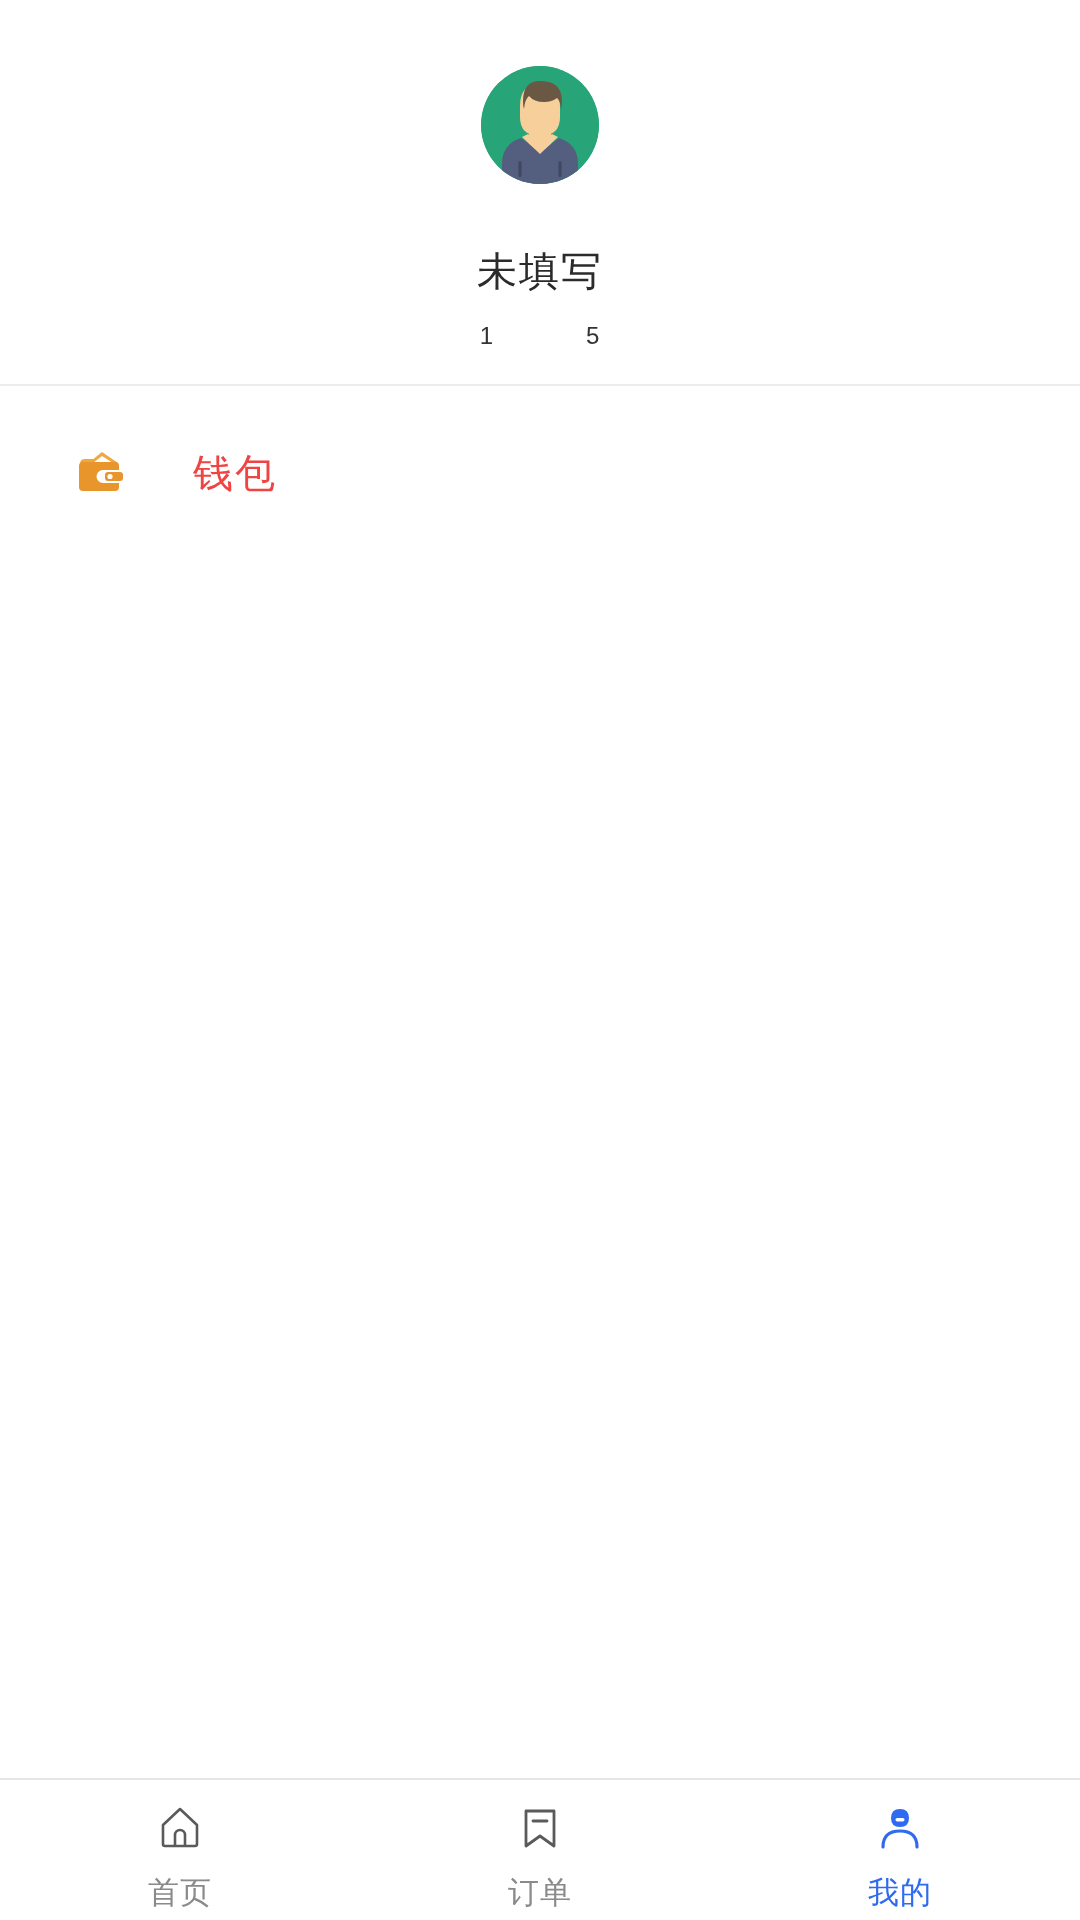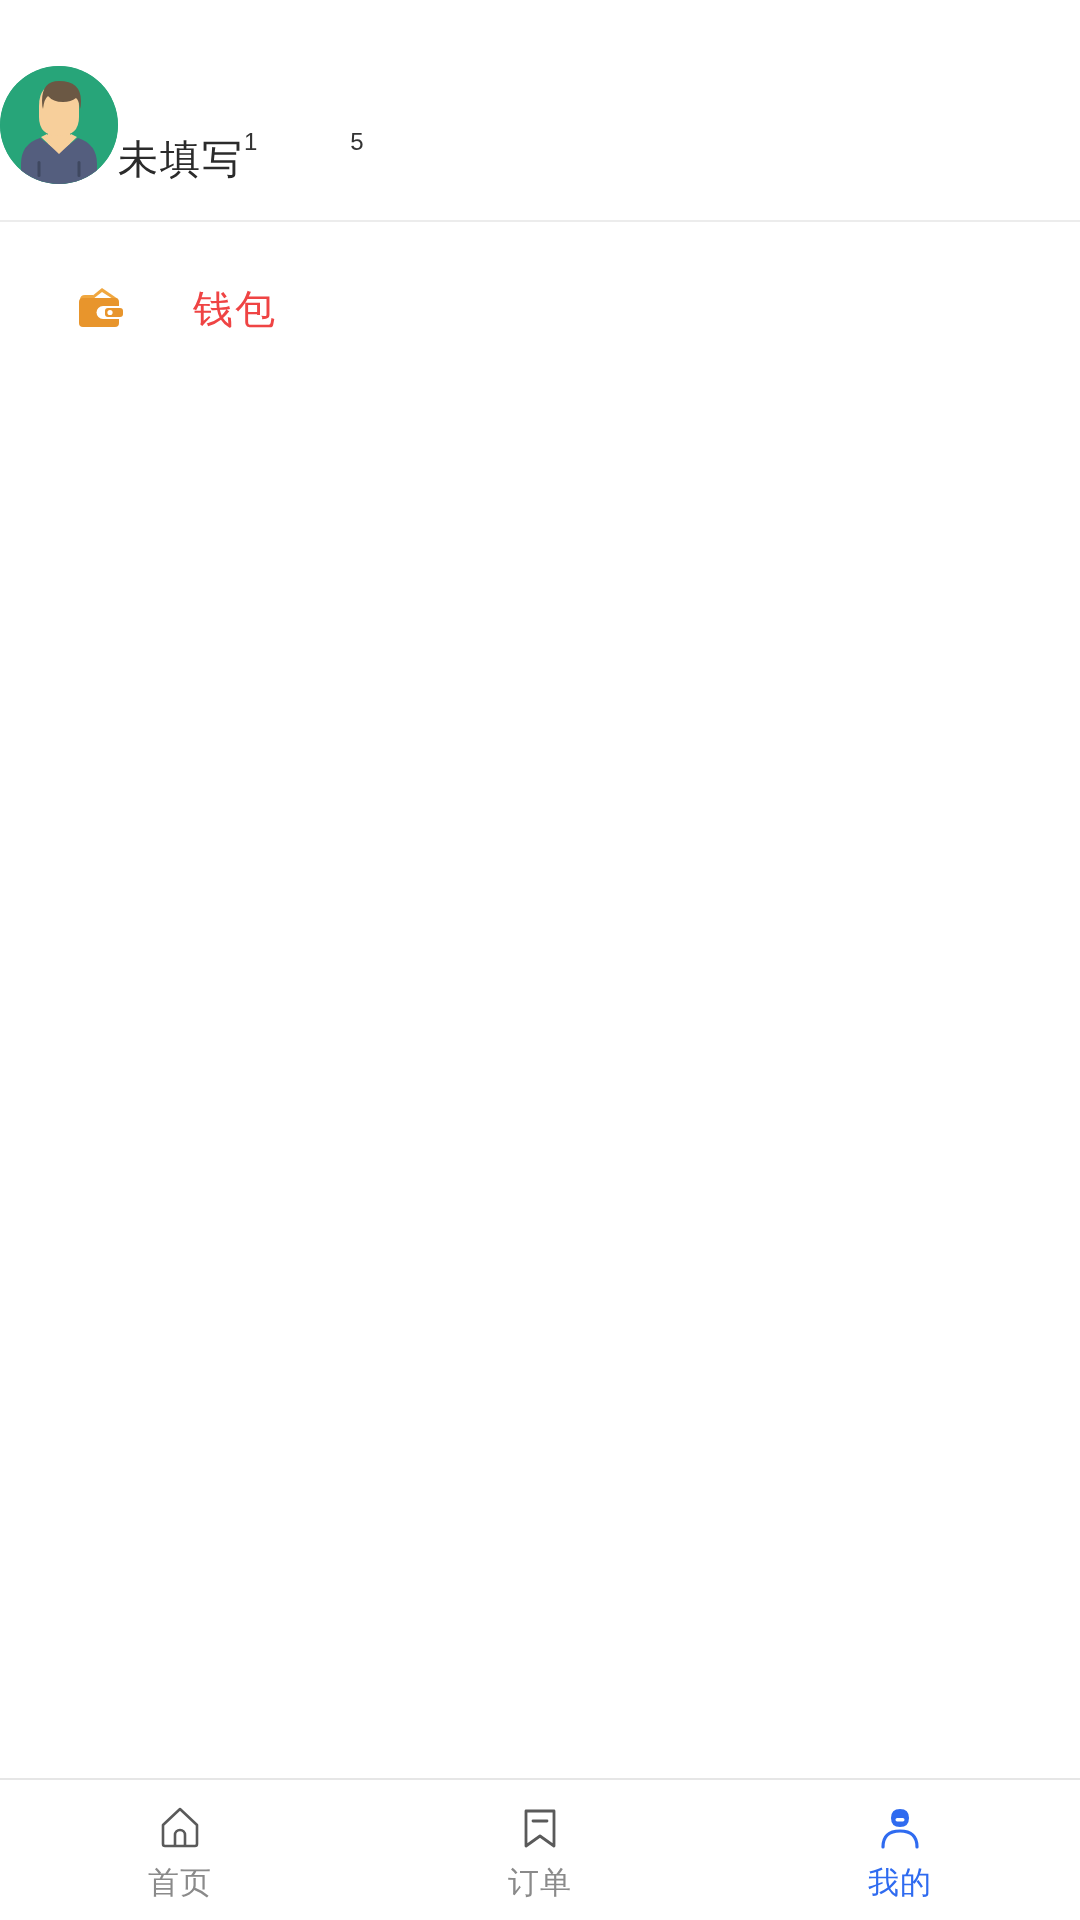--- a/index.html
+++ b/index.html
@@ -15,21 +15,21 @@
     background:#ffffff;
     overflow:hidden;
     display:flex;
     flex-direction:column;
   }
 
   
   .profile-header {
     padding-top:66px;
     display:flex;
-    flex-direction:row;
+    flex-direction:column;
     align-items:center;
     border-bottom:2px solid #ececec;
     padding-bottom:36px;
   }
   .avatar {
     width:118px; height:118px;
     border-radius:50%;
     position:relative;
     overflow:hidden;
     background:#27a579;
@@ -101,21 +101,21 @@
     padding-top:22px;
   }
   .tab-icon {
     width:52px; height:52px;
     display:flex;
     align-items:center;
     justify-content:center;
   }
   .tab-icon svg { display:block; }
   .tab-label {
-    margin-top:13px;
+    margin-top:23px;
     font-size:31px;
     line-height:1;
     letter-spacing:1px;
     color:#8a8a8a;
     font-family:Liberation Serif, serif;
   }
   .tab-item.active .tab-label { color:#2f6bf0; }
 </style>
 </head>
 <body>

